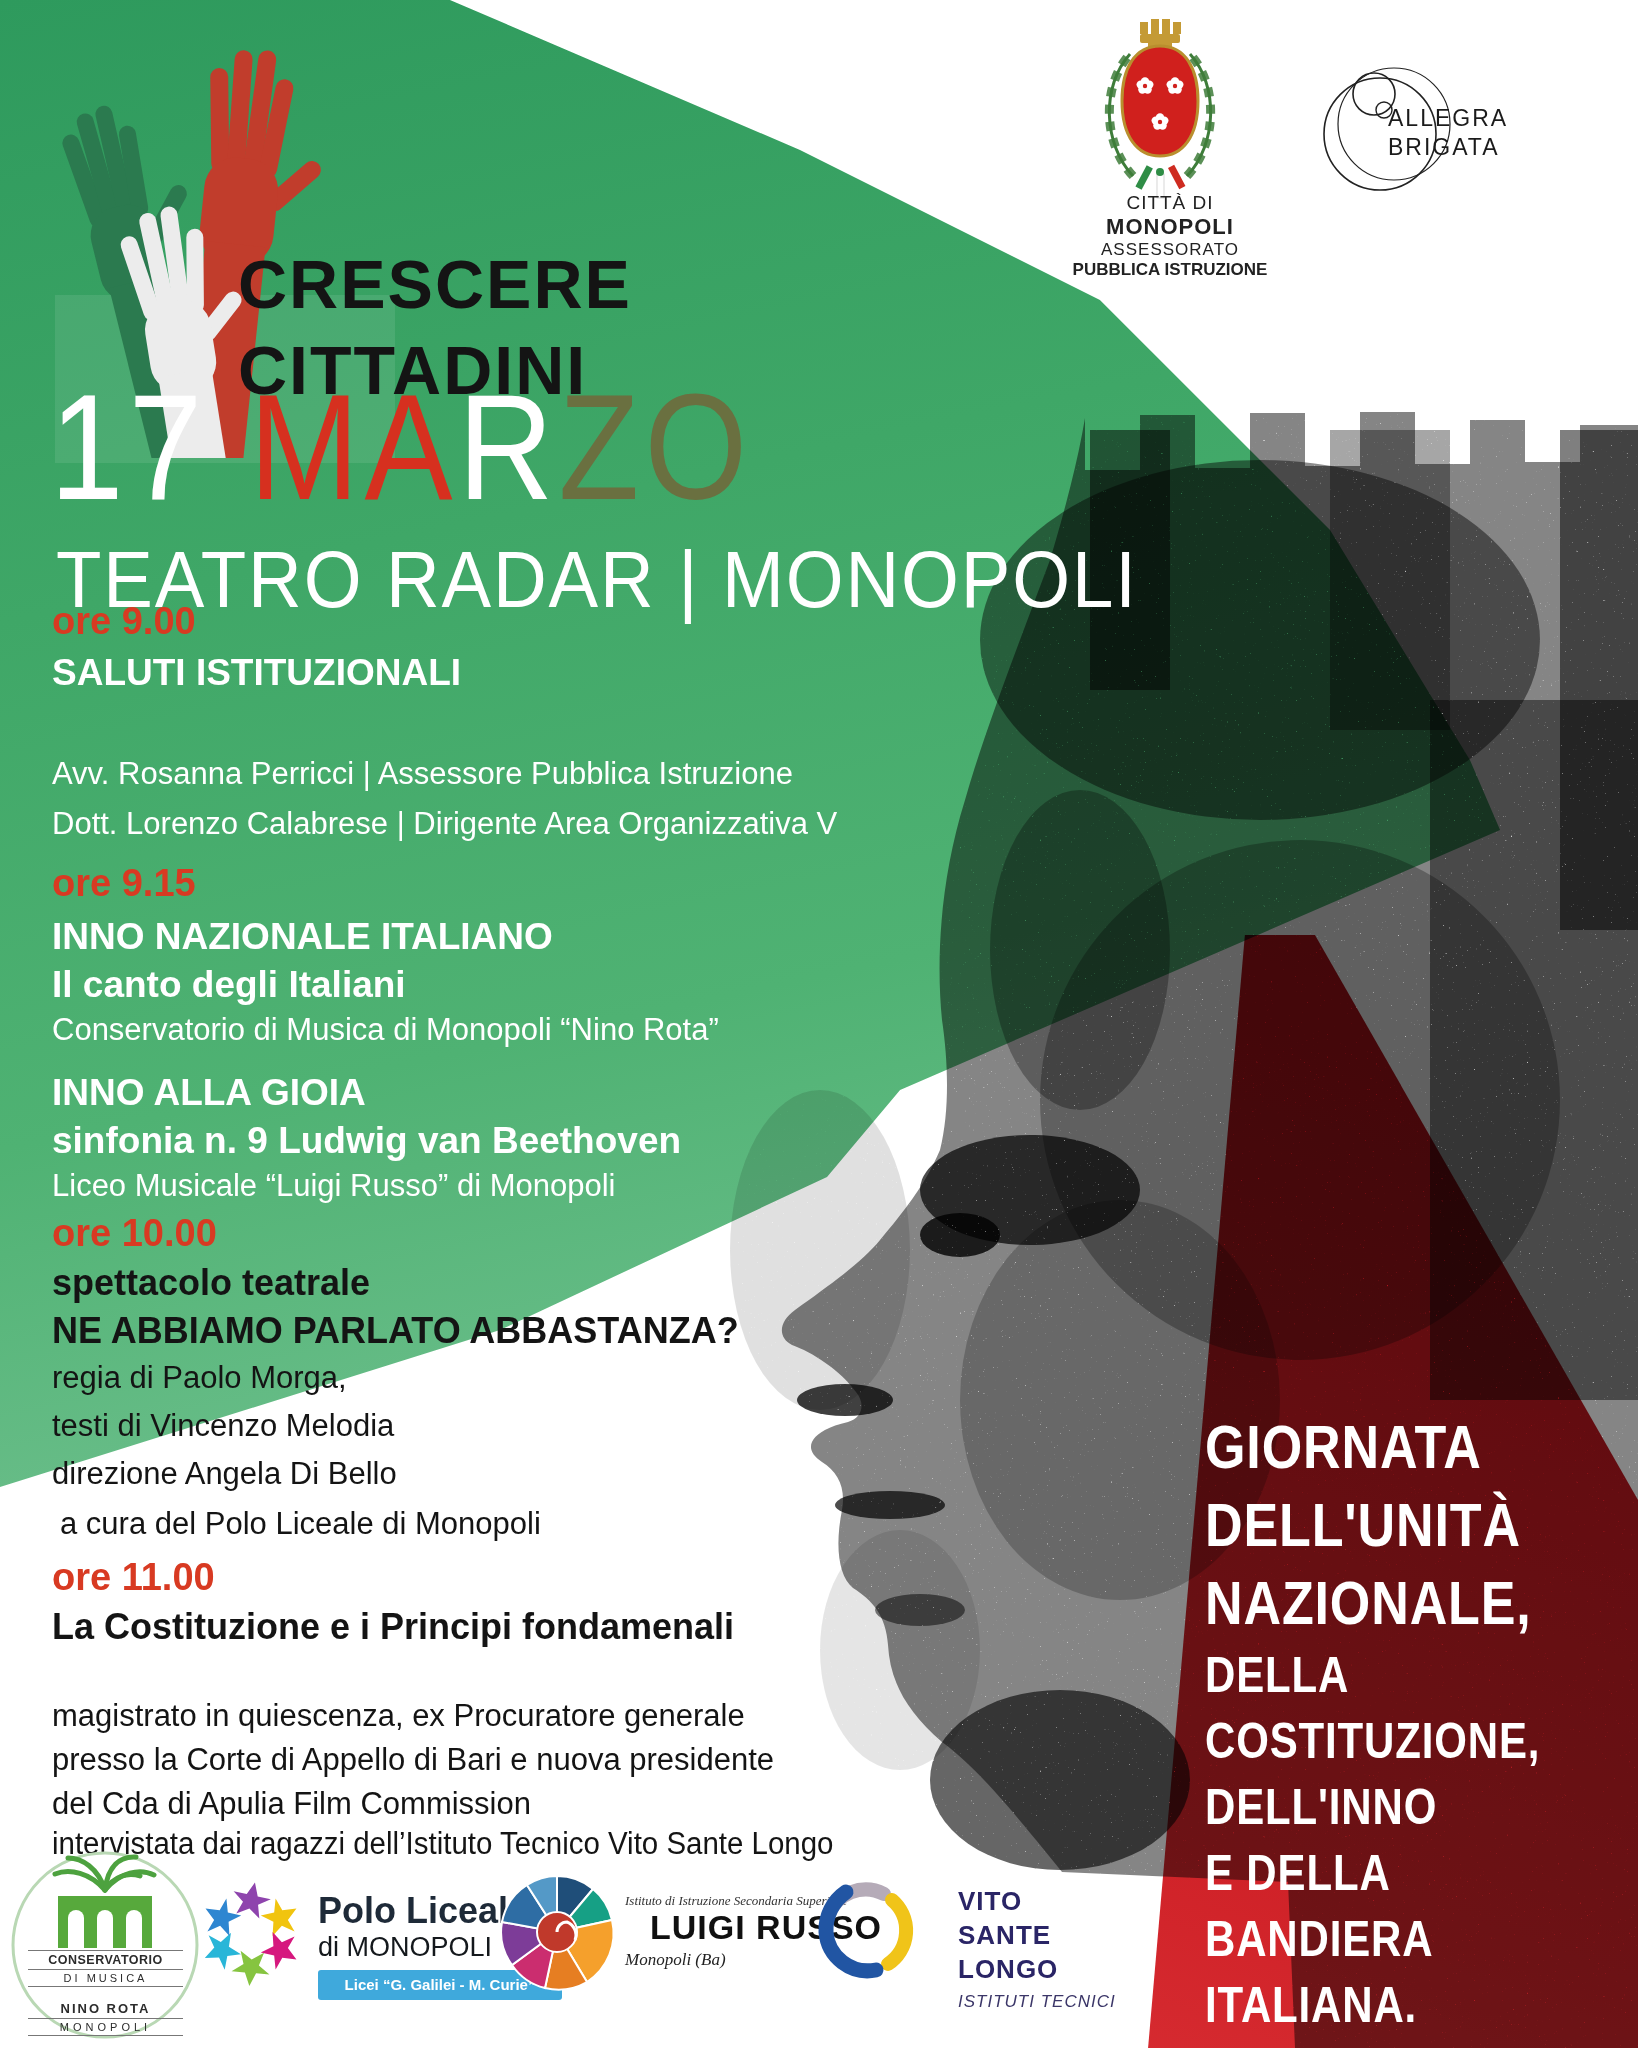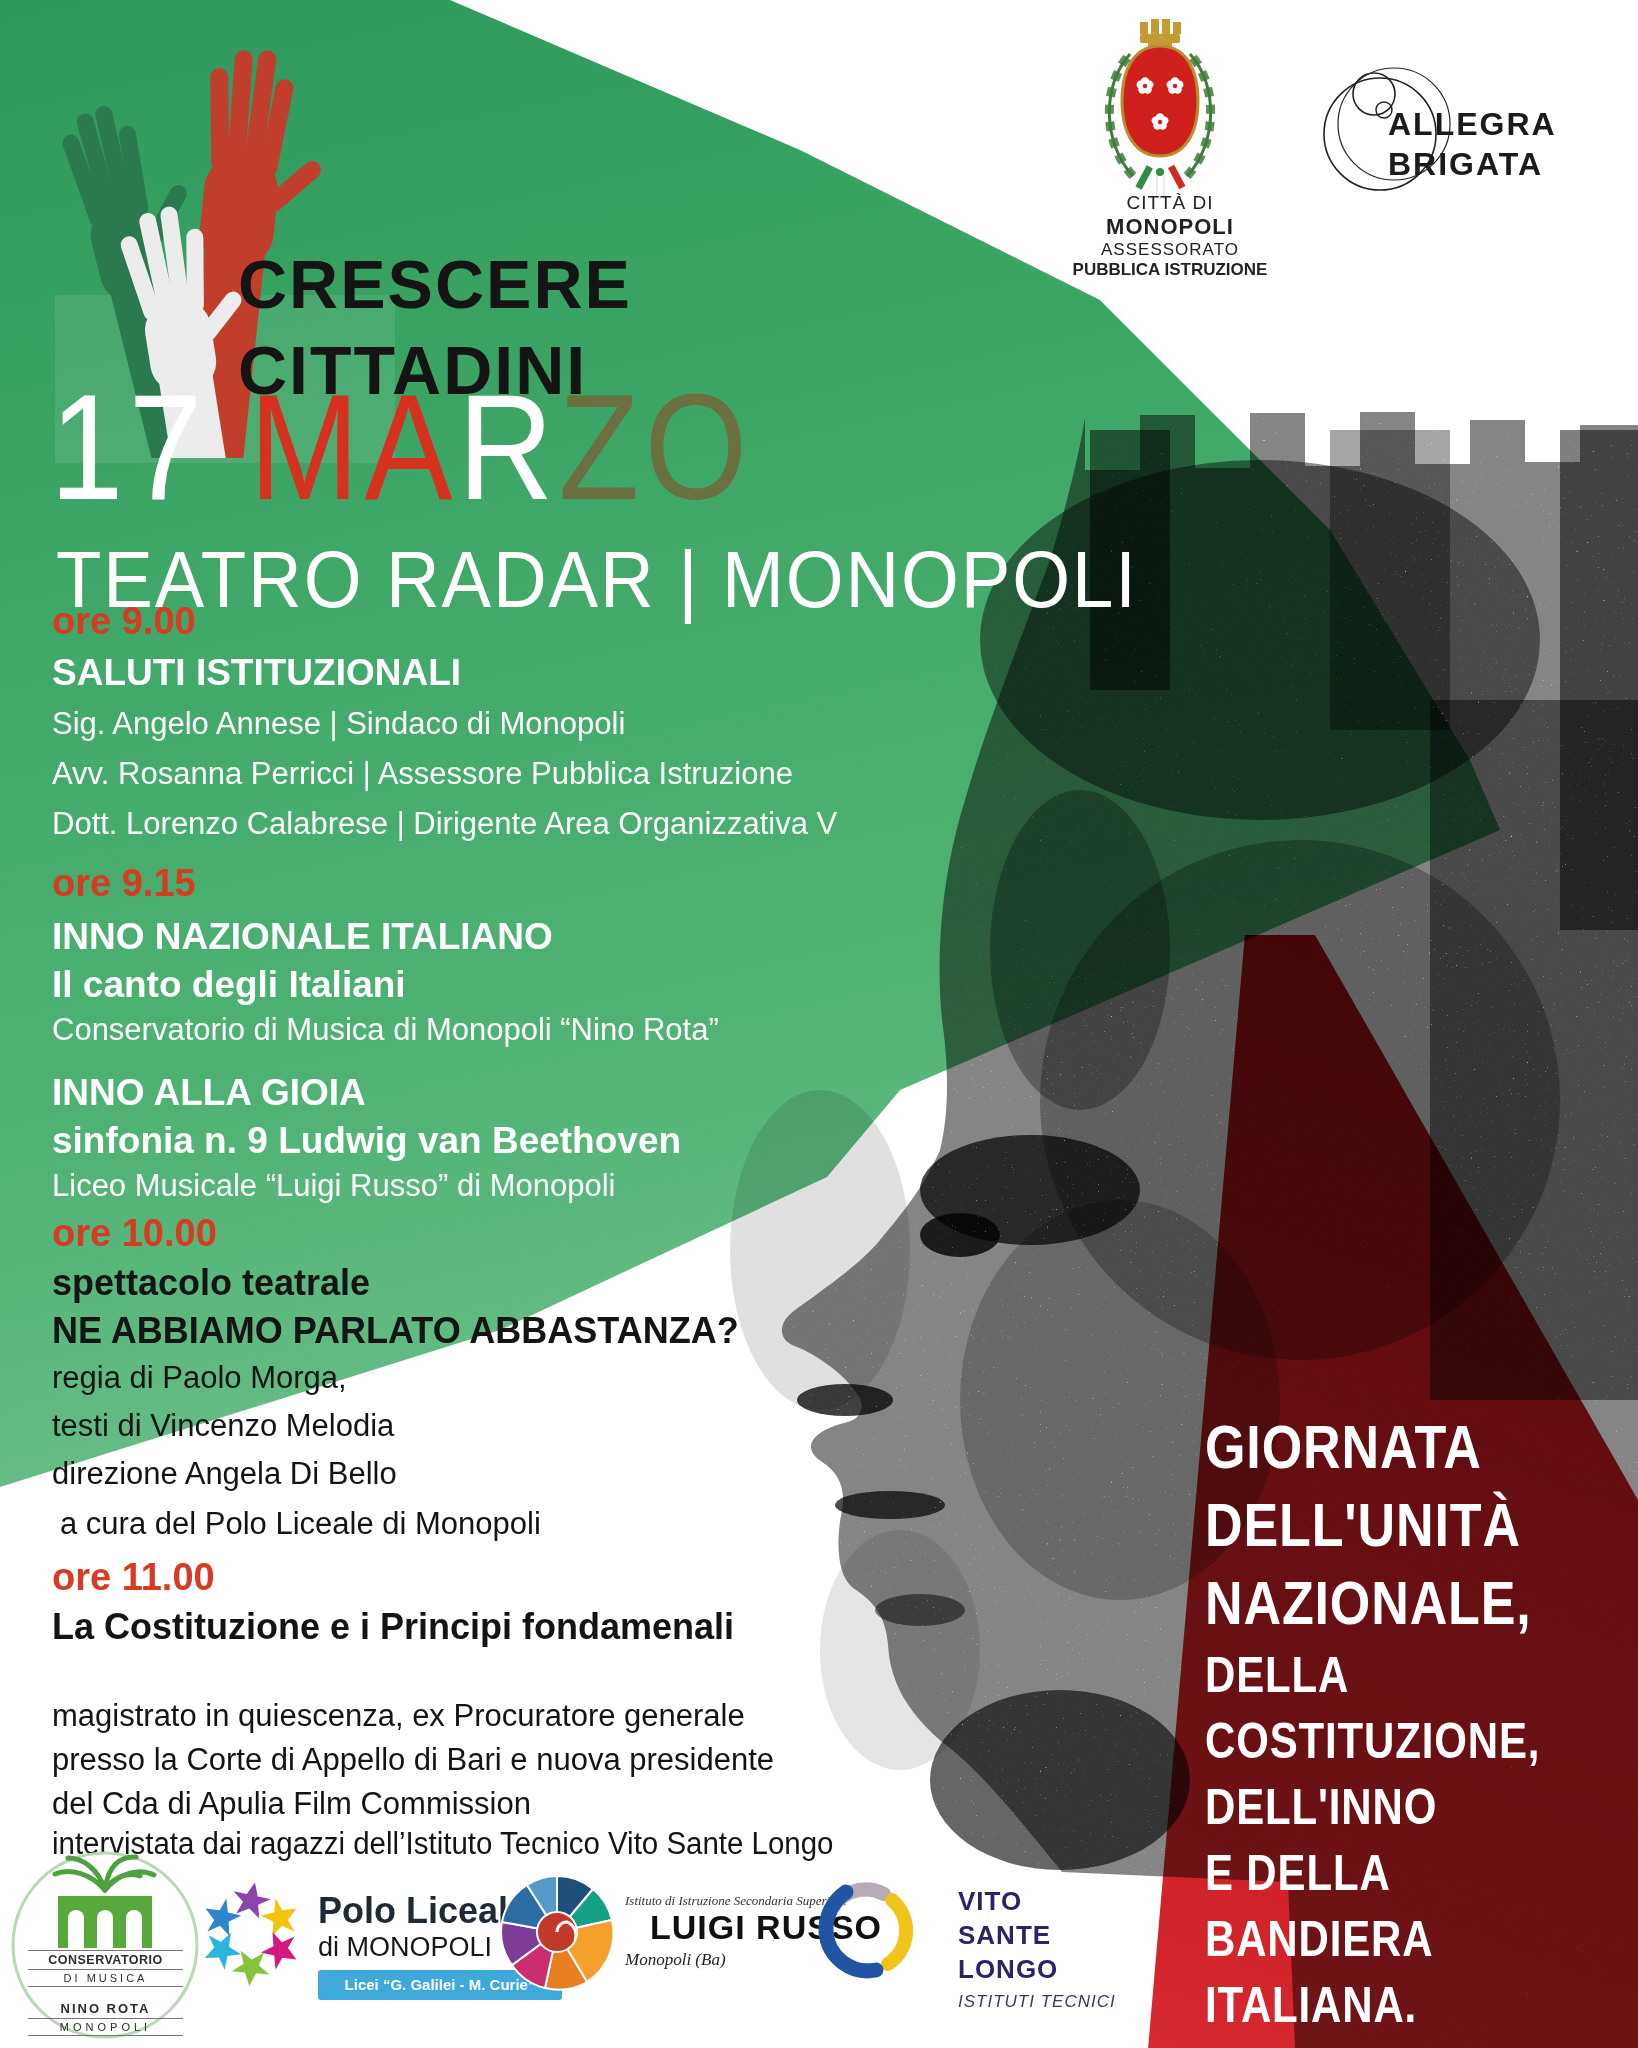--- a/index.html
+++ b/index.html
@@ -36,21 +36,21 @@
   .banner{left:1205px;top:1408px;width:480px;color:#ffffff;transform:scaleX(0.84);transform-origin:left top;}
   .banner .big{font-size:62px;font-weight:700;line-height:78px;letter-spacing:1px;}
   .banner .small{font-size:50px;font-weight:700;line-height:66px;letter-spacing:1px;}
 
   .crest-text{left:1040px;top:192px;width:260px;text-align:center;color:#222;line-height:1.18;}
   .ct1{font-size:19px;letter-spacing:1px;}
   .ct2{font-size:22px;font-weight:700;letter-spacing:1px;}
   .ct3{font-size:17px;letter-spacing:1px;}
   .ct4{font-size:17px;font-weight:700;}
 
-  .allegra-text{left:1388px;top:104px;color:#1b1b1b;font-size:32px;letter-spacing:2px;line-height:1.25;font-weight:bold;}
+  .allegra-text{left:1388px;top:104px;color:#1b1b1b;font-size:23px;letter-spacing:2px;line-height:1.25;}
 
   .cons-text{left:28px;top:1950px;width:155px;text-align:center;color:#2c2c2c;}
   .cons-text .a{font-size:12.5px;font-weight:700;letter-spacing:0.5px;border-top:1px solid #777;padding-top:2px;}
   .cons-text .b{font-size:11px;letter-spacing:3px;border-top:1px solid #777;margin-top:2px;padding-top:2px;}
   .cons-text .c{font-size:13px;font-weight:700;letter-spacing:2px;border-top:1px solid #777;margin-top:2px;padding-top:14px;}
   .cons-text .d{font-size:11px;letter-spacing:4px;border-top:1px solid #777;border-bottom:1px solid #777;margin-top:2px;padding:2px 0;}
 
   .polo-t1{left:318px;top:1890px;font-size:36px;font-weight:700;color:#1e2a38;}
   .polo-t2{left:318px;top:1932px;font-size:27px;color:#14181c;}
   .polo-banner{left:318px;top:1970px;width:244px;height:30px;background:#3fa9dc;color:#fff;font-size:15px;font-weight:700;text-align:center;line-height:30px;border-radius:3px;}
@@ -131,21 +131,20 @@
   </svg>
 
   <div class="abs z4 title t1">CRESCERE</div>
   <div class="abs z4 title t2">CITTADINI</div>
 
   <div class="abs z4 dateline"><span class="d-white">17 </span><span class="d-red">MA</span><span class="d-white">R</span><span class="d-olive">ZO</span></div>
   <div class="abs z4 venue">TEATRO RADAR | MONOPOLI</div>
 
   <div class="abs z4 row time" style="top:600px">ore 9.00</div>
   <div class="abs z4 row wbold" style="top:652px">SALUTI ISTITUZIONALI</div>
-  <div class="abs z4 row wreg" style="top:706px">Sig. Angelo Annese | Sindaco di Monopoli</div>
   <div class="abs z4 row wreg" style="top:756px">Avv.  Rosanna Perricci | Assessore Pubblica Istruzione</div>
   <div class="abs z4 row wreg" style="top:806px">Dott. Lorenzo Calabrese | Dirigente Area Organizzativa V</div>
 
   <div class="abs z4 row time" style="top:862px">ore 9.15</div>
   <div class="abs z4 row wbold" style="top:916px">INNO NAZIONALE ITALIANO</div>
   <div class="abs z4 row wbold" style="top:964px">Il canto degli Italiani</div>
   <div class="abs z4 row wreg" style="top:1012px">Conservatorio di Musica di Monopoli “Nino Rota”</div>
   <div class="abs z4 row wbold" style="top:1072px">INNO ALLA GIOIA</div>
   <div class="abs z4 row wbold" style="top:1120px">sinfonia n. 9 Ludwig van Beethoven</div>
   <div class="abs z4 row wreg" style="top:1168px">Liceo Musicale “Luigi Russo” di Monopoli</div>

